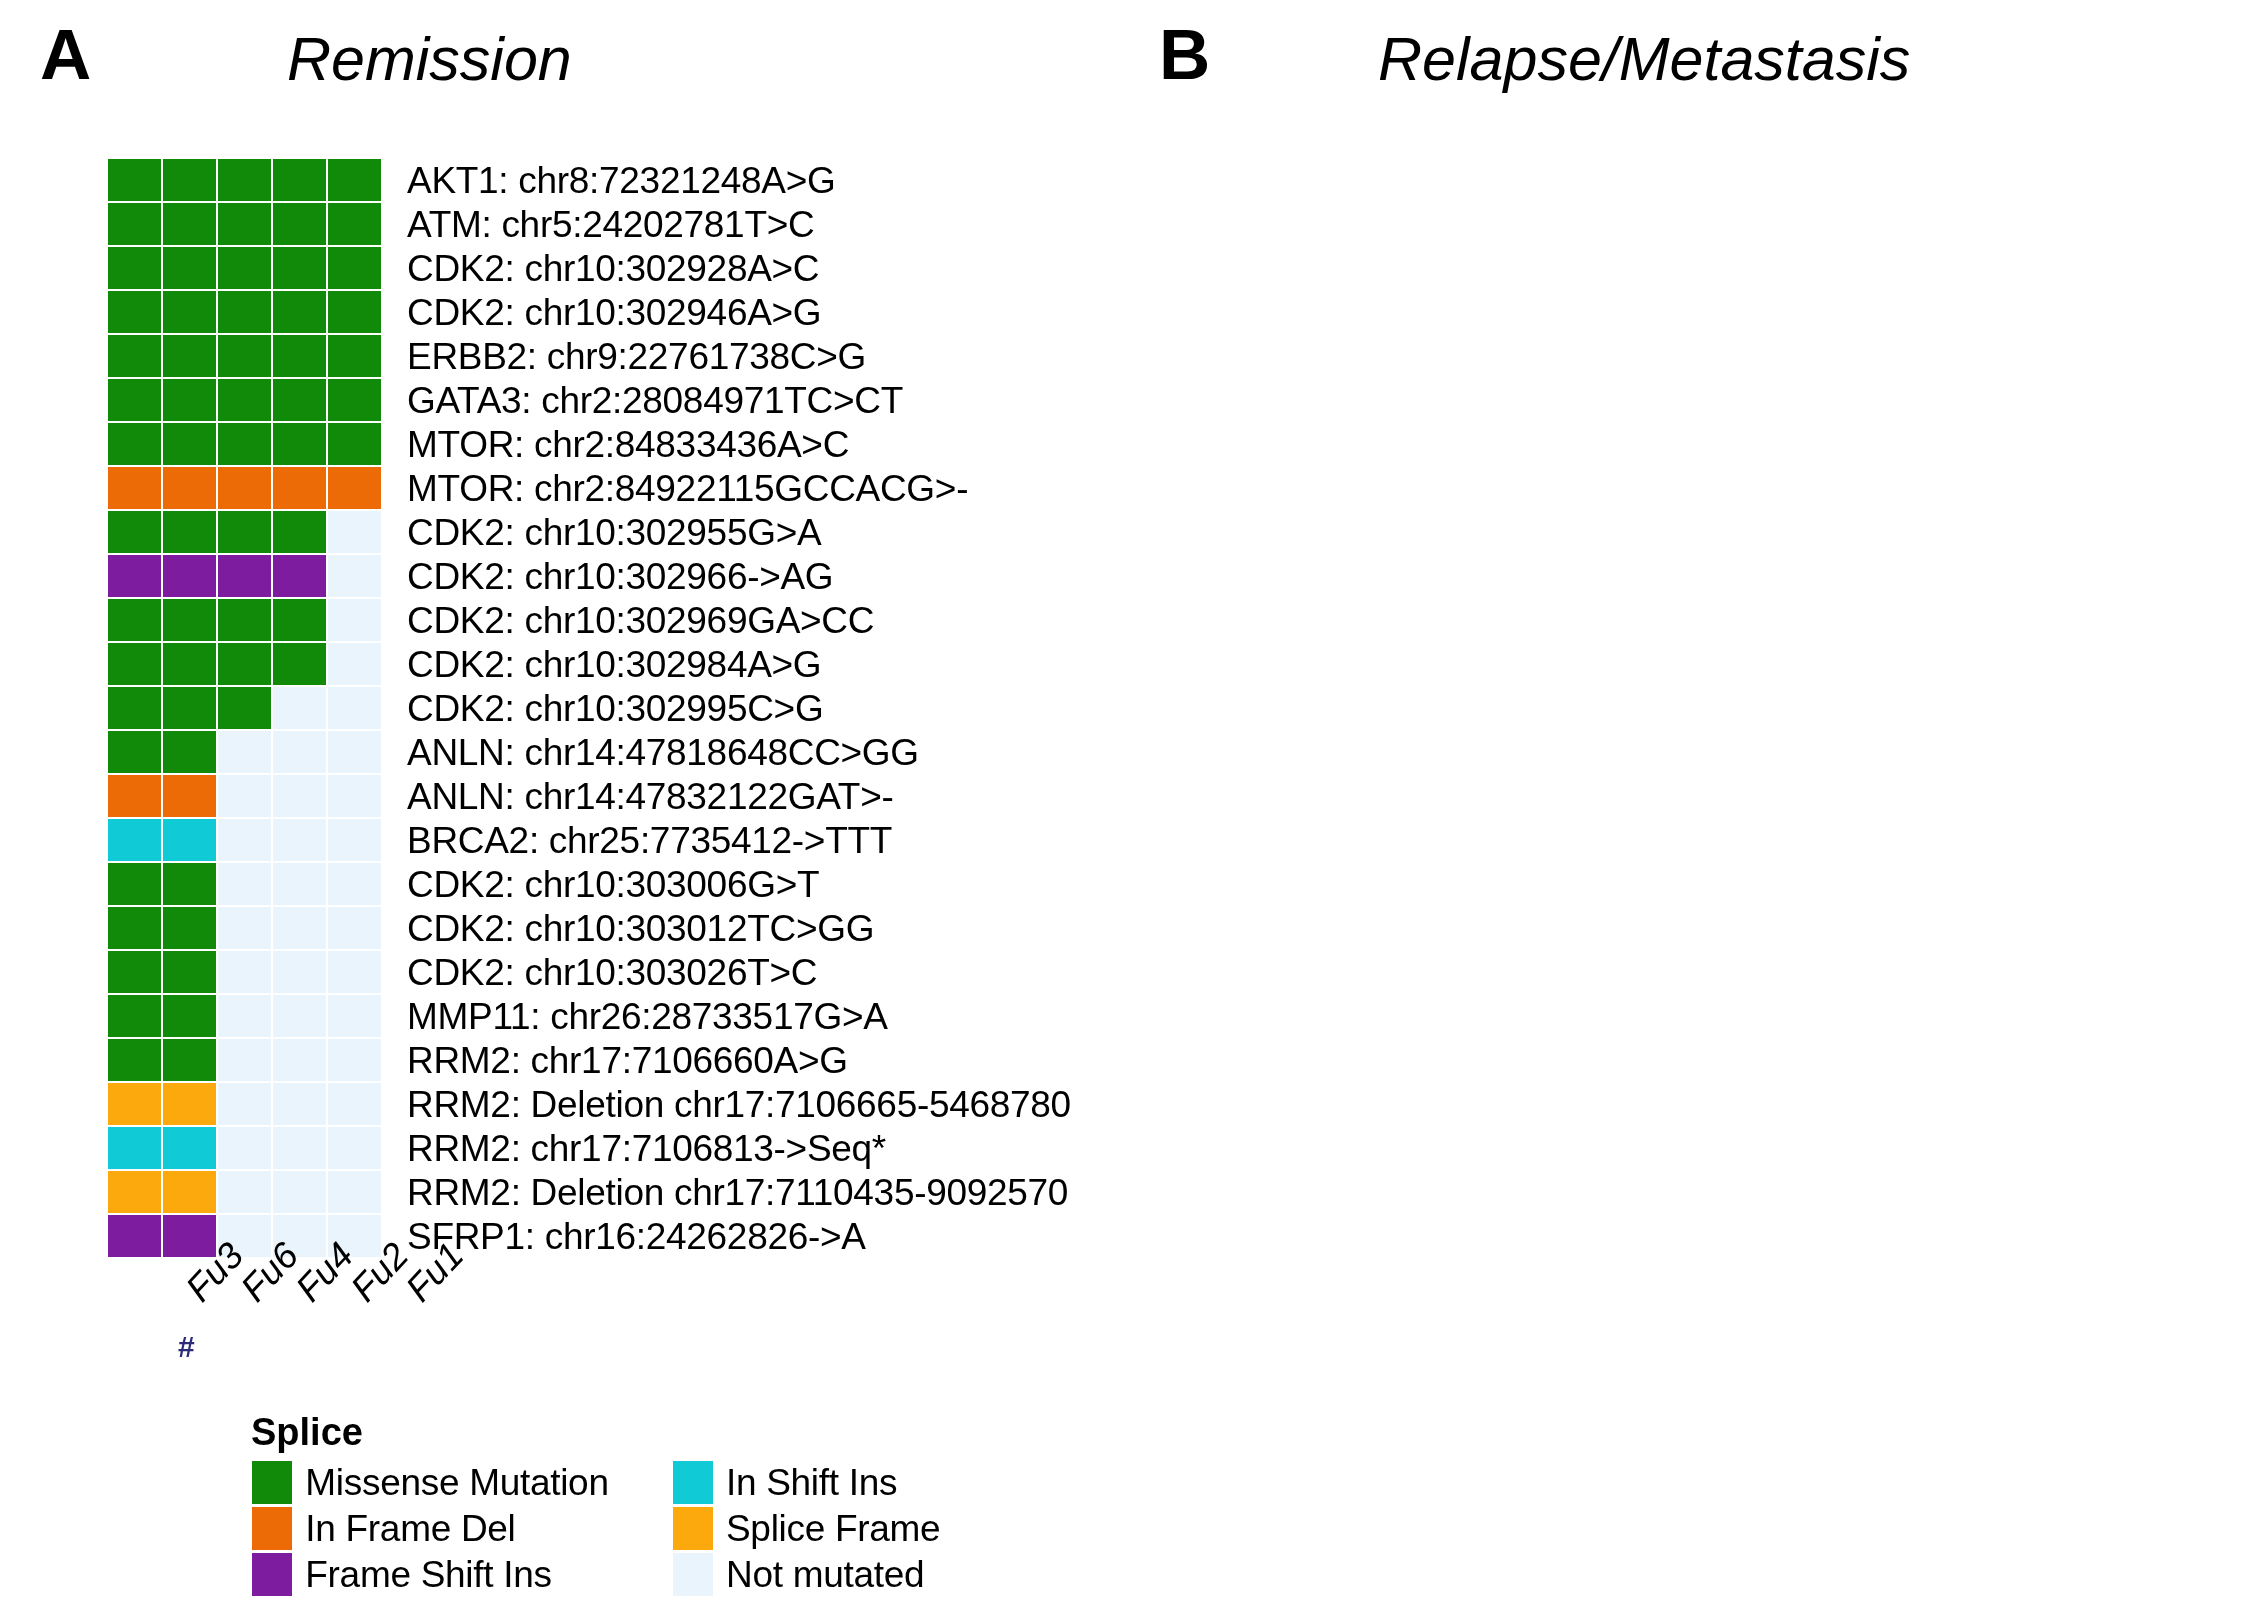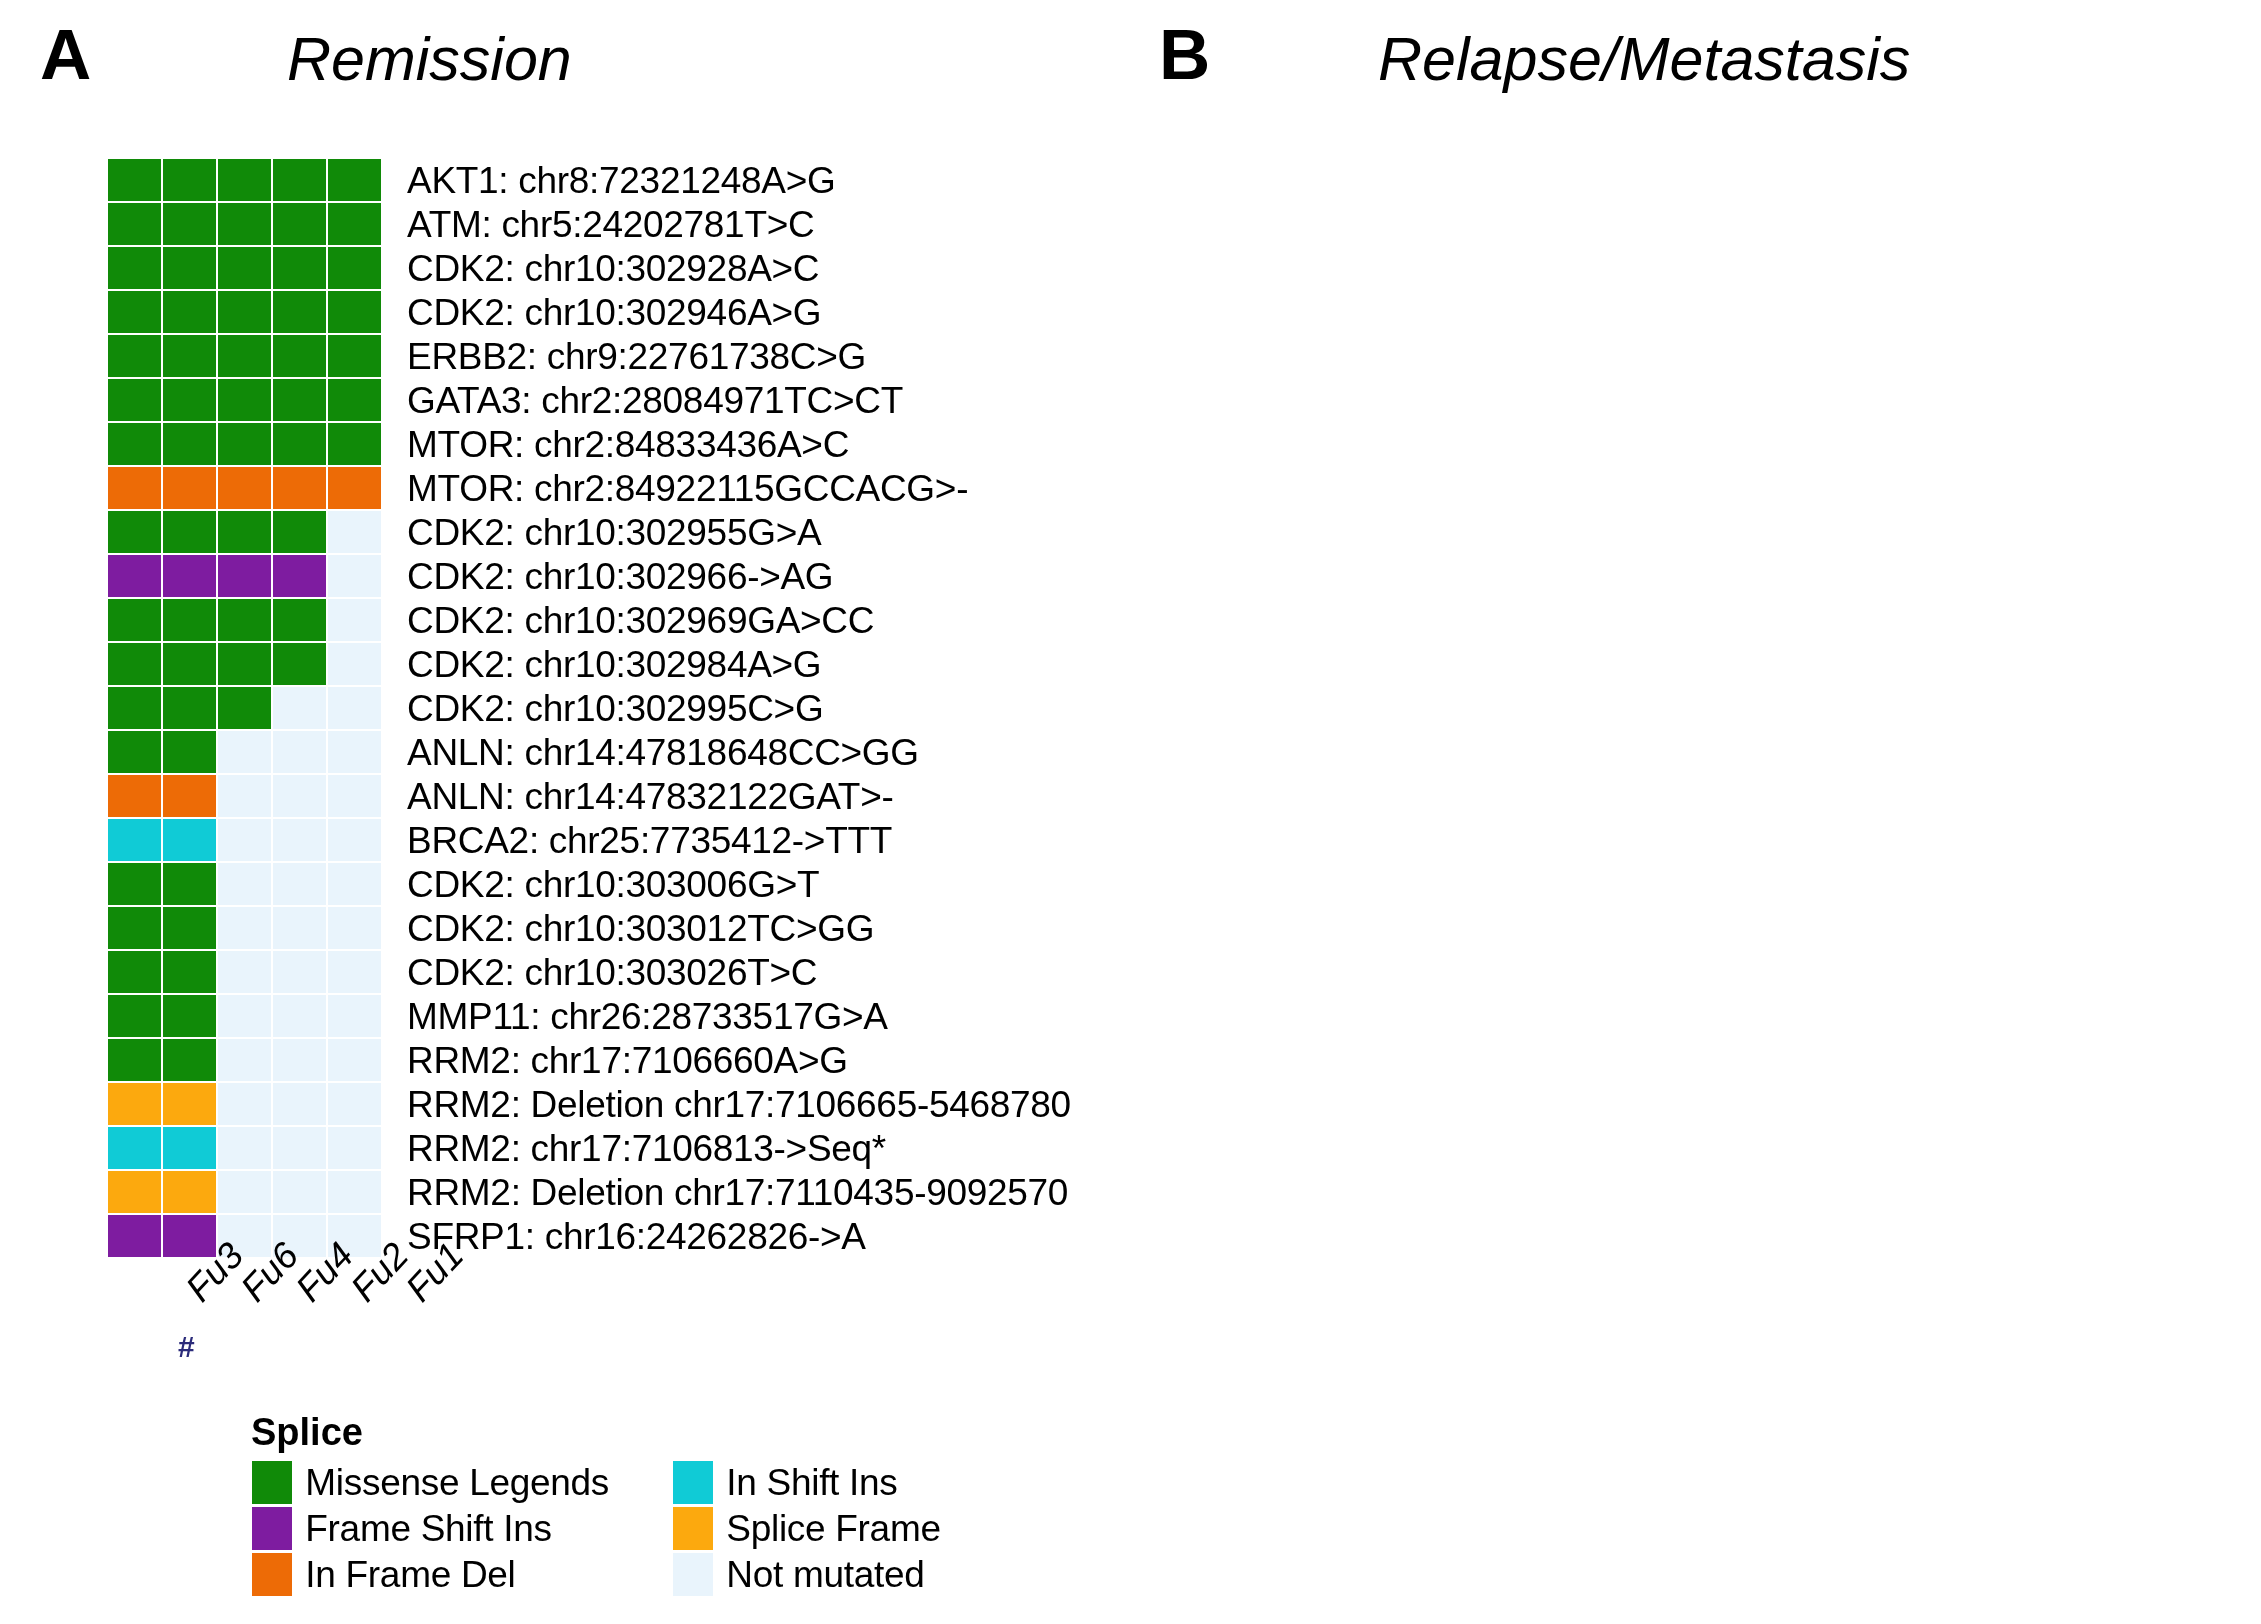--- a/index.html
+++ b/index.html
@@ -374,29 +374,29 @@
         <div class="col-label" style="left: 272px;">Fu1</div>
         <div class="hash-marker" style="left: 71px; top: 96px;">#</div>
       </div>
 
     <div class="legend" id="legend-a">
       <div class="legend-title">Splice</div>
       <div class="legend-cols">
           <div class="legend-col">
             <div class="legend-item">
               <span class="legend-swatch m-missense"></span>
-              <span class="legend-text">Missense Legends</span>
+              <span class="legend-text">Missense Mutation</span>
+            </div>
+            <div class="legend-item">
+              <span class="legend-swatch m-inframedel"></span>
+              <span class="legend-text">In Frame Del</span>
             </div>
             <div class="legend-item">
               <span class="legend-swatch m-frameshift"></span>
               <span class="legend-text">Frame Shift Ins</span>
-            </div>
-            <div class="legend-item">
-              <span class="legend-swatch m-inframedel"></span>
-              <span class="legend-text">In Frame Del</span>
             </div>
           </div>
           <div class="legend-col">
             <div class="legend-item">
               <span class="legend-swatch m-inframeins"></span>
               <span class="legend-text">In Shift Ins</span>
             </div>
             <div class="legend-item">
               <span class="legend-swatch m-splice"></span>
               <span class="legend-text">Splice Frame</span>

